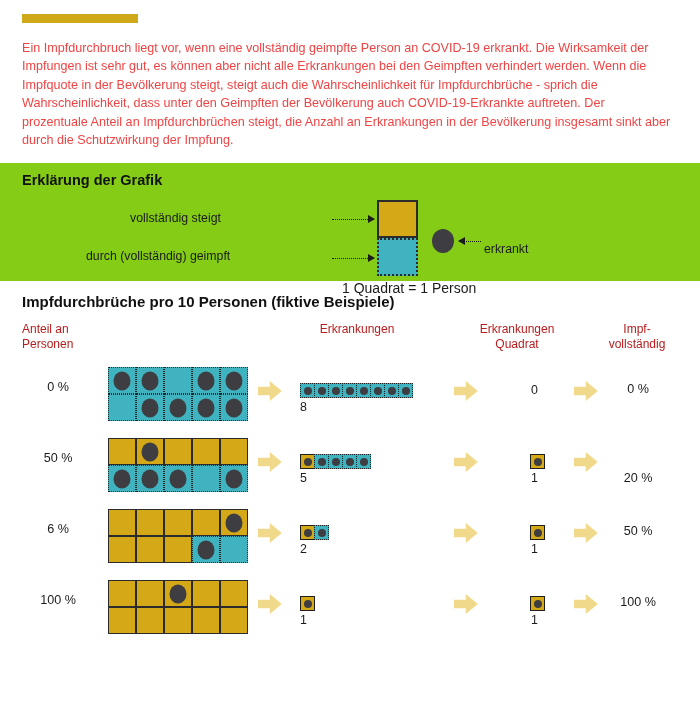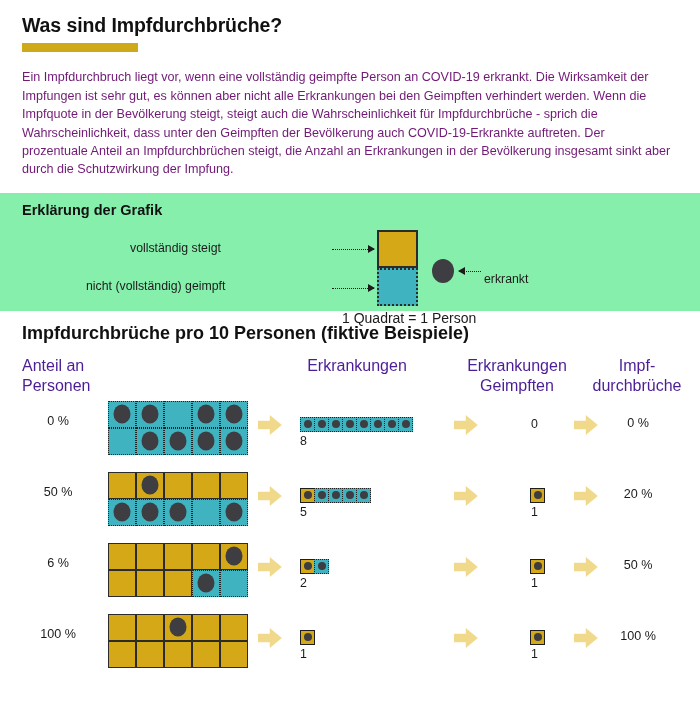--- a/index.html
+++ b/index.html
@@ -12,26 +12,26 @@
     position:relative;
   }
   
   .header{padding:14px 22px 0 22px;}
   .title{
     font-size:19.5px;font-weight:700;letter-spacing:-0.1px;
     color:#111111;margin:0 0 6px 0;line-height:1.2;
   }
   .title-rule{width:116px;height:9px;background:#cfa91a;margin-bottom:16px;}
   .body-text{
-    font-size:12.6px;line-height:1.46;color:#701a75;
+    font-size:12.6px;line-height:1.46;color:#ef4444;
     margin:0;padding-right:6px;
   }
   
   .legend{
-    background:#86efac;
+    background:#84cc16;
     margin-top:14px;
     padding:9px 22px 12px 22px;
     height:118px;
     box-sizing:border-box;
     position:relative;
   }
   .legend-title{font-size:14.5px;font-weight:600;color:#111;margin:0 0 4px 0;}
   .legend-stage{position:relative;height:90px;}
   .sq{box-sizing:border-box;}
   .sq-yellow{background:#d4a816;border:2px solid #2b2b2b;}
@@ -61,22 +61,22 @@
   .da-left::after{left:-1px;border-right:7px solid #1b1b1b;}
   .da1{left:310px;top:27px;width:42px;}
   .da2{left:310px;top:66px;width:42px;}
   .da3{left:437px;top:49px;width:22px;}
   .lg-caption{
     position:absolute;left:320px;top:88px;font-size:14px;color:#1b1b1b;
     white-space:nowrap;
   }
   
   .chart{padding:12px 22px 0 22px;position:relative;}
-  .chart-title{font-size:18px;font-weight:600;color:#111;margin:0 0 12px 0;}
-  .col-headers{position:relative;height:34px;font-size:16px;color:#4c1d95;}
+  .chart-title{font-size:15px;font-weight:600;color:#111;margin:0 0 12px 0;}
+  .col-headers{position:relative;height:34px;font-size:12px;color:#b91c1c;}
   .ch{position:absolute;text-align:center;line-height:1.25;}
   .ch-anteil{left:0px;top:0;text-align:left;}
   .ch-gesamt{left:270px;top:0;width:130px;}
   .ch-geimpfte{left:430px;top:0;width:130px;}
   .ch-durch{left:560px;top:0;width:110px;}
   .rows{position:relative;}
   .row{position:relative;height:71px;}
   .row-pct{
     position:absolute;left:0px;width:72px;text-align:center;
     font-size:12.6px;color:#1b1b1b;
@@ -110,33 +110,32 @@
   .vacc-zero{position:absolute;font-size:12.4px;color:#1b1b1b;}
   .vacc-count{position:absolute;font-size:12.4px;color:#1b1b1b;}
   .row-result{
     position:absolute;font-size:12.6px;color:#1b1b1b;text-align:center;width:80px;
   }
 </style>
 </head>
 <body>
 
 <div class="header">
-  <h1 class="title">Was sind Impfdurchbrüche?</h1>
   <div class="title-rule"></div>
   <p class="body-text">Ein Impfdurchbruch liegt vor, wenn eine vollständig geimpfte Person an COVID-19 erkrankt. Die Wirksamkeit der Impfungen ist sehr gut, es können aber nicht alle Erkrankungen bei den Geimpften verhindert werden. Wenn die Impfquote in der Bevölkerung steigt, steigt auch die Wahrscheinlichkeit für Impfdurchbrüche - sprich die Wahrscheinlichkeit, dass unter den Geimpften der Bevölkerung auch COVID-19-Erkrankte auftreten. Der prozentuale Anteil an Impfdurchbrüchen steigt, die Anzahl an Erkrankungen in der Bevölkerung insgesamt sinkt aber durch die Schutzwirkung der Impfung.</p>
 </div>
 
 <div class="legend">
   <div class="legend-title">Erklärung der Grafik</div>
   <div class="legend-stage">
     <div class="lg-lab lg-lab-full">vollständig steigt</div>
     <div class="dashed-arrow da-right da1"></div>
     <div class="sq sq-yellow lg-yellow"></div>
 
-    <div class="lg-lab lg-lab-part">nicht (vollständig) geimpft</div>
+    <div class="lg-lab lg-lab-part">durch (vollständig) geimpft</div>
     <div class="dashed-arrow da-right da2"></div>
     <div class="sq sq-teal lg-teal"></div>
 
     <div class="lg-dot"></div>
     <div class="dashed-arrow da-left da3"></div>
     <div class="lg-lab lg-lab-sick">erkrankt</div>
 
     <div class="lg-caption">1 Quadrat = 1 Person</div>
   </div>
 </div>
@@ -147,25 +146,25 @@
   <div class="col-headers">
     <div class="ch ch-anteil">
       <div>Anteil an</div>
       <div>Personen</div>
     </div>
     <div class="ch ch-gesamt">
       <div>Erkrankungen</div>
     </div>
     <div class="ch ch-geimpfte">
       <div>Erkrankungen</div>
-      <div>Geimpften</div>
+      <div>Quadrat</div>
     </div>
     <div class="ch ch-durch">
       <div>Impf-</div>
-      <div>durchbrüche</div>
+      <div>vollständig</div>
     </div>
   </div>
 
   <div class="rows" id="chart-rows">
       <div class="row">
         <div class="row-pct" style="top:24px">0 %</div>
         <div class="grid" style="top:11px">
           <div class="cell t">
             <span class="dot"></span>
           </div>
@@ -294,21 +293,21 @@
           <div class="mini y">
             <span class="dot"></span>
           </div>
         </div>
         <div class="vacc-count" style="left:509px;top:44px">1</div>
         <div class="arrow" style="left:552px;top:25px">
           <svg width="24" height="20" viewBox="0 0 24 20">
             <path d="M0 6 H12 V0.5 L23.5 10 L12 19.5 V14 H0 Z" fill="#f0d98a" stroke="#f0d98a" stroke-width="0.5"></path>
           </svg>
         </div>
-        <div class="row-result" style="left:576px;top:26px">20 %</div>
+        <div class="row-result" style="left:576px;top:44px">20 %</div>
       </div>
       <div class="row">
         <div class="row-pct" style="top:24px">6 %</div>
         <div class="grid" style="top:11px">
           <div class="cell y"></div>
           <div class="cell y"></div>
           <div class="cell y"></div>
           <div class="cell y"></div>
           <div class="cell y">
             <span class="dot"></span>

